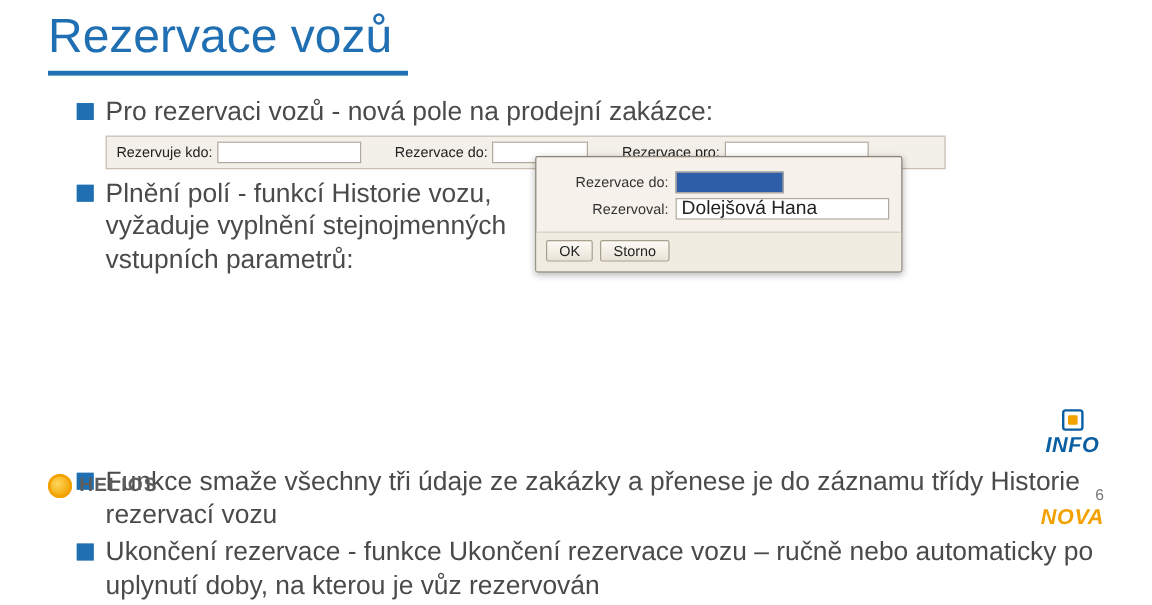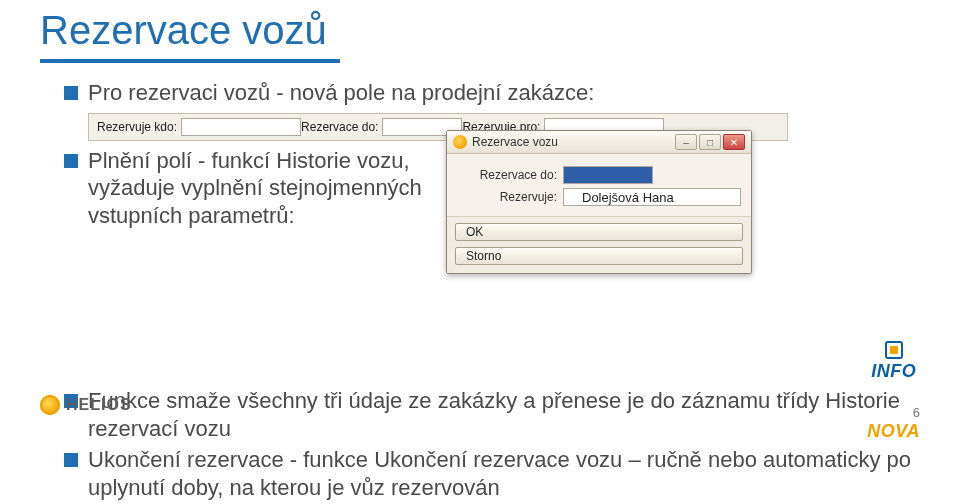--- a/index.html
+++ b/index.html
@@ -6,21 +6,21 @@
   html, body { width: 960px; height: 504px; font-family: "Segoe UI", Arial, sans-serif; background: #fff; color: #333; }
   .slide { position: relative; width: 960px; height: 448px; padding: 8px 40px 0 40px; }
   .title { color: #1f6fb2; font-size: 40px; font-weight: 400; margin-bottom: 6px; }
   .title-rule { height: 4px; width: 300px; background: #1f6fb2; margin-bottom: 10px; }
   .bullets { margin-left: 24px; margin-top: 16px; }
   .bullet { display: flex; align-items: flex-start; margin: 4px 0; font-size: 22px; color: #4a4a4a; line-height: 1.25; }
   .bullet .sq { display: inline-block; width: 14px; height: 14px; border: 2px solid #1f6fb2; background: #1f6fb2; margin-right: 10px; margin-top: 7px; flex: 0 0 14px; }
   .bullet .txt { flex: 1; }
   .img-row { margin: 6px 0 6px 24px; }
   .fieldbar {
-    display: flex; align-items: flex-start; gap: 0;
+    display: flex; align-items: flex-start; gap: 28px;
     background: #f3efe9; border: 1px solid #c7beb1; padding: 4px 8px;
     width: 700px; font-size: 12px; color: #222;
   }
   .fieldbar .grp { display: flex; align-items: center; gap: 4px; }
   .fieldbar .lbl { white-space: nowrap; }
   .fieldbar input {
     font-size: 12px; height: 18px; border: 1px solid #b0a89b; background:#fff;
     padding: 0 3px;
   }
   .dialog {
@@ -41,25 +41,25 @@
     width: 22px; height: 16px; border: 1px solid #aea590; border-radius: 2px;
     background: linear-gradient(#f8f4ec,#e3ddcf);
     display:flex;align-items:center;justify-content:center;font-size:10px;color:#555;
   }
   .dlg-ctrl.close { background: linear-gradient(#e98,#c44); color:#fff; border-color:#a33; }
   .dlg-body { padding: 8px 10px 6px 10px; }
   .dlg-row { display: flex; align-items: center; margin: 4px 0; gap: 6px; }
   .dlg-row .dlbl { width: 100px; text-align: right; color: #333; }
   .dlg-row .dfield {
     flex: 1; height: 18px; border: 1px solid #b0a89b; background:#fff;
-    padding: 0 18px; font-size: 13px; display:flex; align-items:center;
+    padding: 0 4px; font-size: 16px; display:flex; align-items:center;
   }
   .dlg-row .dfield.sel { background:#2f5ea8; color:#fff; }
   .dlg-row .date { width: 90px; flex: 0 0 90px; }
-  .dlg-buttons { display:flex; gap:6px; padding: 6px 8px 8px 8px; border-top:1px solid #d7d0c2; background:#f1ece1;flex-direction:column; }
+  .dlg-buttons { display:flex; gap:6px; padding: 6px 8px 8px 8px; border-top:1px solid #d7d0c2; background:#f1ece1; }
   .dlg-btn { padding: 1px 10px; font-size: 12px; border:1px solid #a89f8e; background:linear-gradient(#fdfbf6,#e9e3d6); border-radius:2px; }
 
   .spacer-under-dialog { height: 150px; }
 
   .footer { position: absolute; left: 0; right: 0; bottom: 6px; padding: 0 40px; display: flex; align-items: center; justify-content: space-between; }
   .helios { display: flex; align-items: center; gap: 2px; margin-top: 27px; }
   .helios-sun { width: 20px; height: 20px; border-radius: 50%; background: radial-gradient(circle at 40% 40%, #ffd75a, #f2a100 70%); box-shadow: 0 0 0 2px #f2a100 inset; margin-right:4px;}
   .helios-text { font-weight: 700; letter-spacing: 1px; color: #5c5c5c; font-size: 16px; }
   .infonova { display:flex;align-items:center; gap:2px;flex-direction:column; }
   .infonova-icon { width: 18px; height: 18px; border:2px solid #0a5fa3; border-radius:3px; position:relative; }
@@ -85,21 +85,21 @@
       <div class="fieldbar">
         <div class="grp">
           <span class="lbl">Rezervuje kdo:</span>
           <input type="text" style="width: 120px;" value="">
         </div>
         <div class="grp">
           <span class="lbl">Rezervace do:</span>
           <input type="text" style="width: 80px;" value="">
         </div>
         <div class="grp">
-          <span class="lbl">Rezervuje pro:</span>
+          <span class="lbl">Rezervace pro:</span>
           <input type="text" style="width: 120px;" value="">
         </div>
       </div>
     </div>
 
     <div class="bullet" style="max-width:410px">
       <span class="sq"></span>
       <span class="txt">Plnění polí - funkcí Historie vozu, vyžaduje vyplnění stejnojmenných vstupních parametrů:</span>
     </div>
 
@@ -109,38 +109,27 @@
       <span class="sq"></span>
       <span class="txt">Funkce smaže všechny tři údaje ze zakázky a přenese je do záznamu třídy Historie rezervací vozu</span>
     </div>
     <div class="bullet">
       <span class="sq"></span>
       <span class="txt">Ukončení rezervace - funkce Ukončení rezervace vozu – ručně nebo automaticky po uplynutí doby, na kterou je vůz rezervován</span>
     </div>
   </div>
 
   <div class="dialog">
-    <div class="dlg-titlebar">
-      <div class="dlg-title-left">
-        <span style="width:14px;height:14px;display:inline-block;background:radial-gradient(circle at 40% 40%, #ffd75a, #f2a100 70%);border-radius:50%;"></span>
-        <span class="dlg-title-text">Rezervace vozu</span>
-      </div>
-      <div class="dlg-ctrls">
-        <div class="dlg-ctrl">–</div>
-        <div class="dlg-ctrl">□</div>
-        <div class="dlg-ctrl close">✕</div>
-      </div>
-    </div>
     <div class="dlg-body">
       <div class="dlg-row">
         <span class="dlbl">Rezervace do:</span>
         <span class="dfield date sel"></span>
       </div>
       <div class="dlg-row">
-        <span class="dlbl">Rezervuje:</span>
+        <span class="dlbl">Rezervoval:</span>
         <span class="dfield">Dolejšová Hana</span>
       </div>
     </div>
     <div class="dlg-buttons">
       <div class="dlg-btn">OK</div>
       <div class="dlg-btn">Storno</div>
     </div>
   </div>
 
   <div class="pagenum">6</div>

